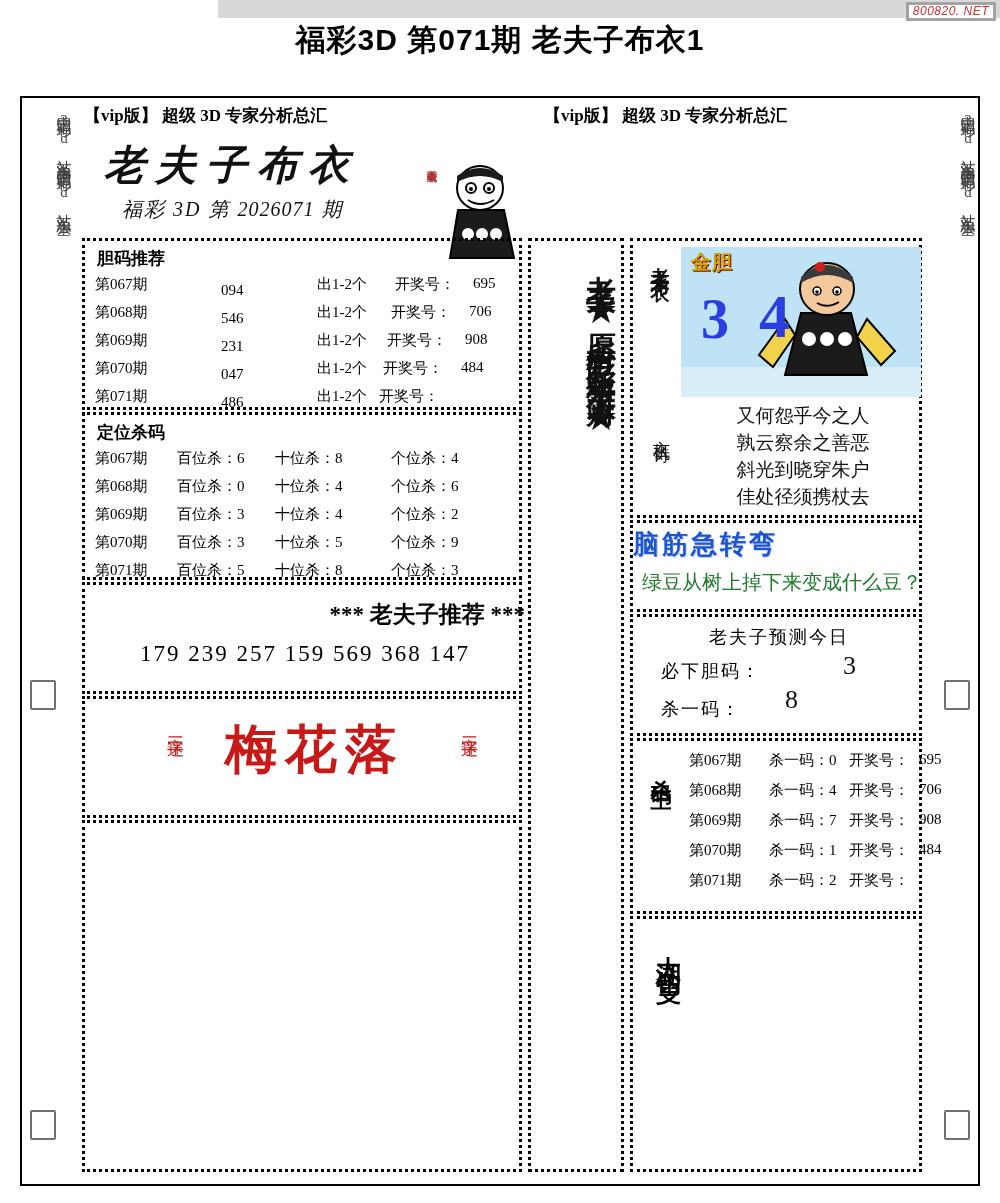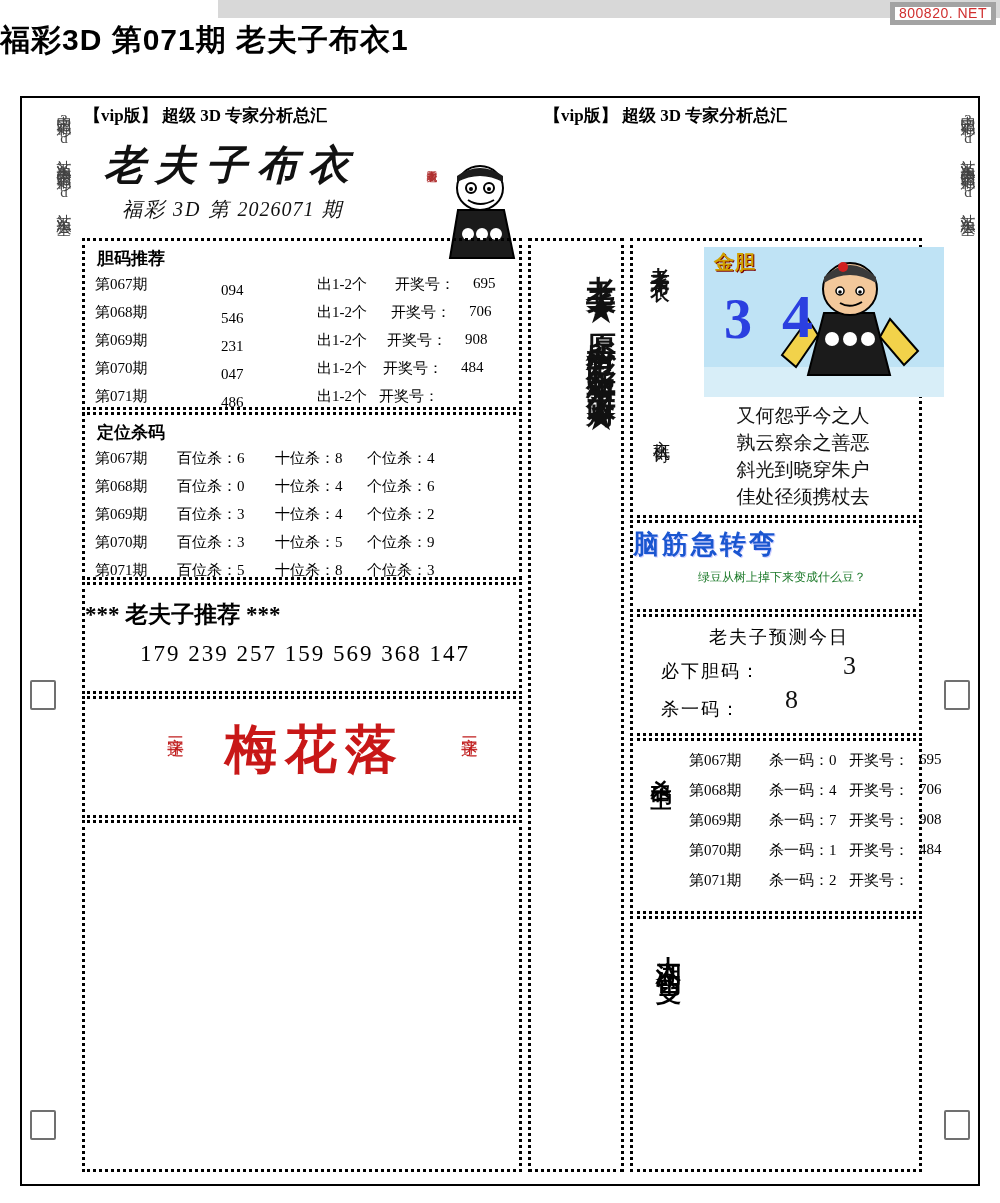--- a/index.html
+++ b/index.html
@@ -31,36 +31,37 @@
   }
   .topbar-grey {
     position: absolute;
     left: 218px; top: 0;
     width: 782px; height: 18px;
     background: #d8d8d8;
   }
   .watermark-box {
     position: absolute;
     right: 4px; top: 2px;
-    border: 5px solid #a3a3a3;
+    border: 3px solid #a3a3a3;
     padding: 0 4px;
-    font-size: 14px;
+    font-size: 12px;
     color: #d03030;
     font-family: "Liberation Sans", sans-serif;
     letter-spacing: .5px;
     background: #ffffff;
     line-height: 13px;
+    font-style: italic;
   }
 
   
   .title {
     position: absolute;
     left: 0; top: 20px;
     width: 1000px;
-    text-align: left;
+    text-align: center;
     font-size: 30px;
     font-weight: bold;
     color: #000000;
     font-family: "Liberation Sans", sans-serif;
     letter-spacing: 1px;
   }
 
   
   .poster {
     position: absolute;
@@ -195,35 +196,35 @@
     border-top: 3px dotted #000;
     border-bottom: 3px dotted #000;
     border-left: 3px dotted #000;
     border-right: 3px dotted #000;
   }
   #dingwei .panel-title { position: absolute; left: 12px; top: 6px; }
   #dingwei .r { position: absolute; left: 10px; height: 28px; }
   #dingwei .c1 { position: absolute; left: 0; width: 70px; }
   #dingwei .c2 { position: absolute; left: 82px; }
   #dingwei .c3 { position: absolute; left: 180px; }
-  #dingwei .c4 { position: absolute; left: 272px; }
+  #dingwei .c4 { position: absolute; left: 296px; }
 
   
   #recommend {
     left: 8px; top: 482px;
     width: 440px; height: 112px;
     border-top: 3px dotted #000;
     border-bottom: 3px dotted #000;
     border-left: 3px dotted #000;
     border-right: 3px dotted #000;
   }
   #recommend .rec-title {
     position: absolute;
     left: 0; top: 14px; width: 440px;
-    text-align: left;
+    text-align: right;
     font-size: 23px;
     font-weight: bold;
     font-family: "Liberation Serif", serif;
   }
   #recommend .rec-nums {
     position: absolute;
     left: 0; top: 56px; width: 440px;
     text-align: center;
     font-size: 23px;
     font-family: "Liberation Serif", serif;
@@ -330,21 +331,20 @@
     text-orientation: upright;
     letter-spacing: 3px;
     color: #111;
   }
   .cartoon {
     position: absolute;
     left: 48px; top: 6px;
     width: 240px; height: 150px;
     background: #bfe3f5;
     overflow: hidden;
-    margin-left: 23px;
   }
   .jindan {
     position: absolute;
     left: 10px; top: 2px;
     font-size: 20px;
     font-weight: bold;
     color: #d0a000;
     font-family: "Liberation Serif", serif;
     letter-spacing: 1px;
     text-shadow: 1px 1px 0 #7a0000;
@@ -395,21 +395,21 @@
     font-family: "Liberation Serif", serif;
     letter-spacing: 3px;
     color: #1a56d0;
     text-shadow: 1px 1px 0 #d0d0ff;
   }
   .brain-q {
     position: absolute;
     left: 6px; top: 46px;
     width: 286px;
     text-align: center;
-    font-size: 12px;
+    font-size: 20px;
     font-family: "Liberation Serif", serif;
     color: #1d7a2a;
   }
 
   
   #predict {
     left: 556px; top: 514px;
     width: 292px; height: 122px;
     border-top: 3px dotted #000;
     border-bottom: 3px dotted #000;

